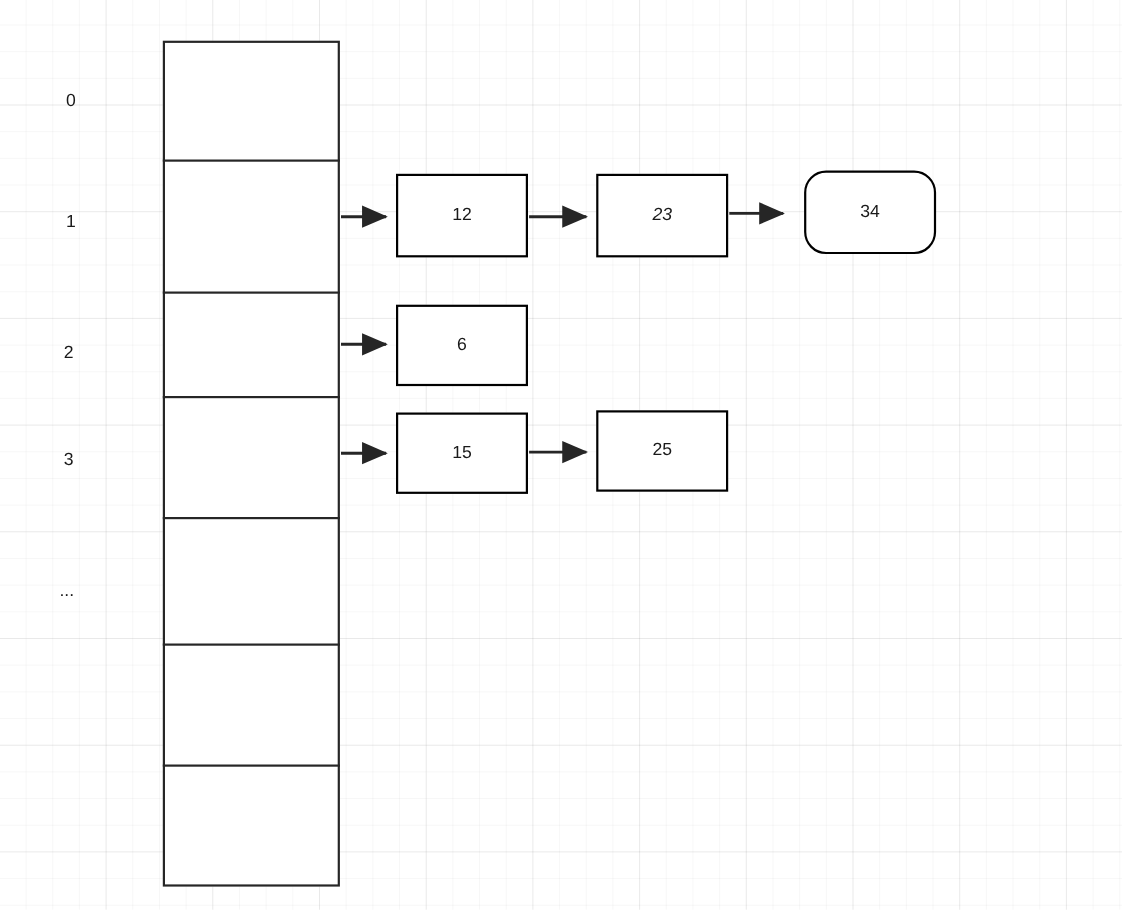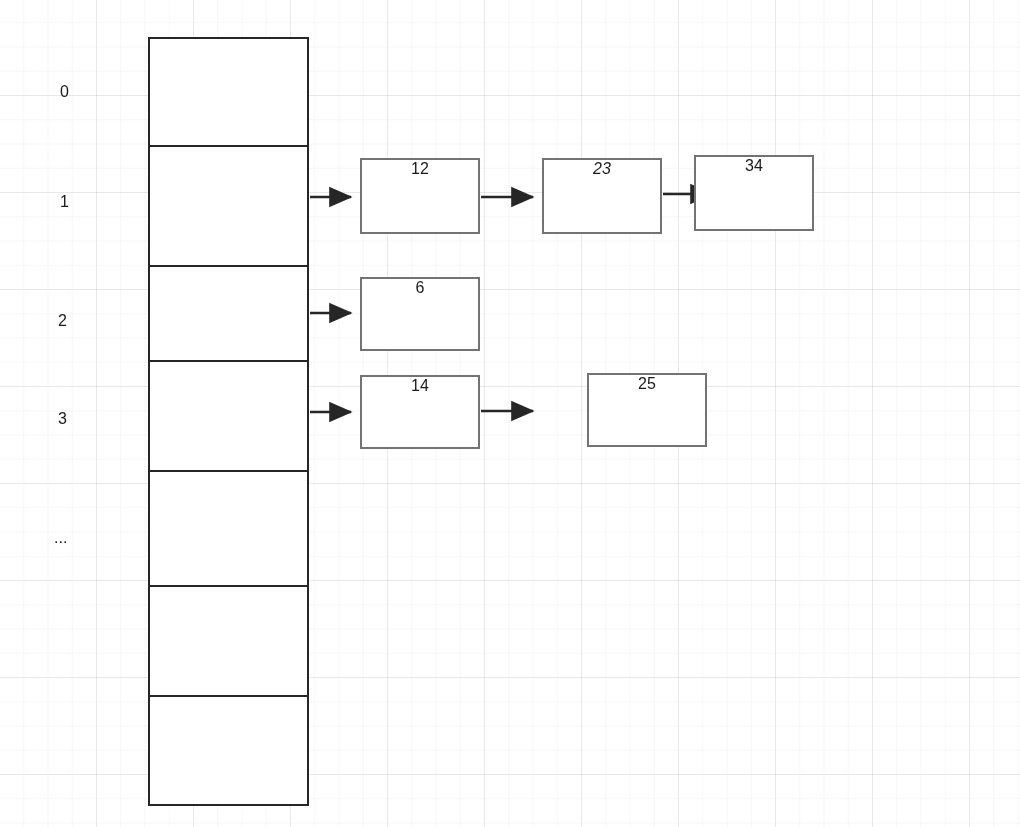--- a/index.html
+++ b/index.html
@@ -78,23 +78,24 @@
     box-sizing: border-box;
     border-bottom: 2px solid #262626;
     background: transparent;
   }
   .table-slot.last { border-bottom: none; }
 
   
   .node-box {
     position: absolute;
     box-sizing: border-box;
-    border: 2px solid #737373;
+    border: 2px solid #000000;
     background: #ffffff;
     display: flex;
+    align-items: center;
     justify-content: center;
     z-index: 3;
   }
   .node-box span {
     color: #1a1a1a;
     font-size: 16px;
     line-height: 18px;
     font-family: "Liberation Sans", sans-serif;
   }
 </style>
@@ -135,26 +136,26 @@
   <line x1="310" y1="412" x2="351" y2="412" stroke="#262626" stroke-width="2.6" marker-end="url(#arrowhead)"></line>
   <line x1="481" y1="411" x2="533" y2="411" stroke="#262626" stroke-width="2.6" marker-end="url(#arrowhead)"></line>
 </svg>
 
 <div class="node-box" style="left:360px; top:158px; width:120px; height:76px;">
   <span>12</span>
 </div>
 <div class="node-box" style="left:542px; top:158px; width:120px; height:76px;font-style:italic;">
   <span>23</span>
 </div>
-<div class="node-box" style="left:694px; top:155px; width:120px; height:76px;">
+<div class="node-box" style="left:731px; top:155px; width:120px; height:76px;border-radius:20px;">
   <span>34</span>
 </div>
 
 <div class="node-box" style="left:360px; top:277px; width:120px; height:74px;">
   <span>6</span>
 </div>
 
 <div class="node-box" style="left:360px; top:375px; width:120px; height:74px;">
-  <span>14</span>
+  <span>15</span>
 </div>
-<div class="node-box" style="left:542px; top:373px; width:120px; height:74px;margin-left:45px;">
+<div class="node-box" style="left:542px; top:373px; width:120px; height:74px;">
   <span>25</span>
 </div>
 
 </body></html>

